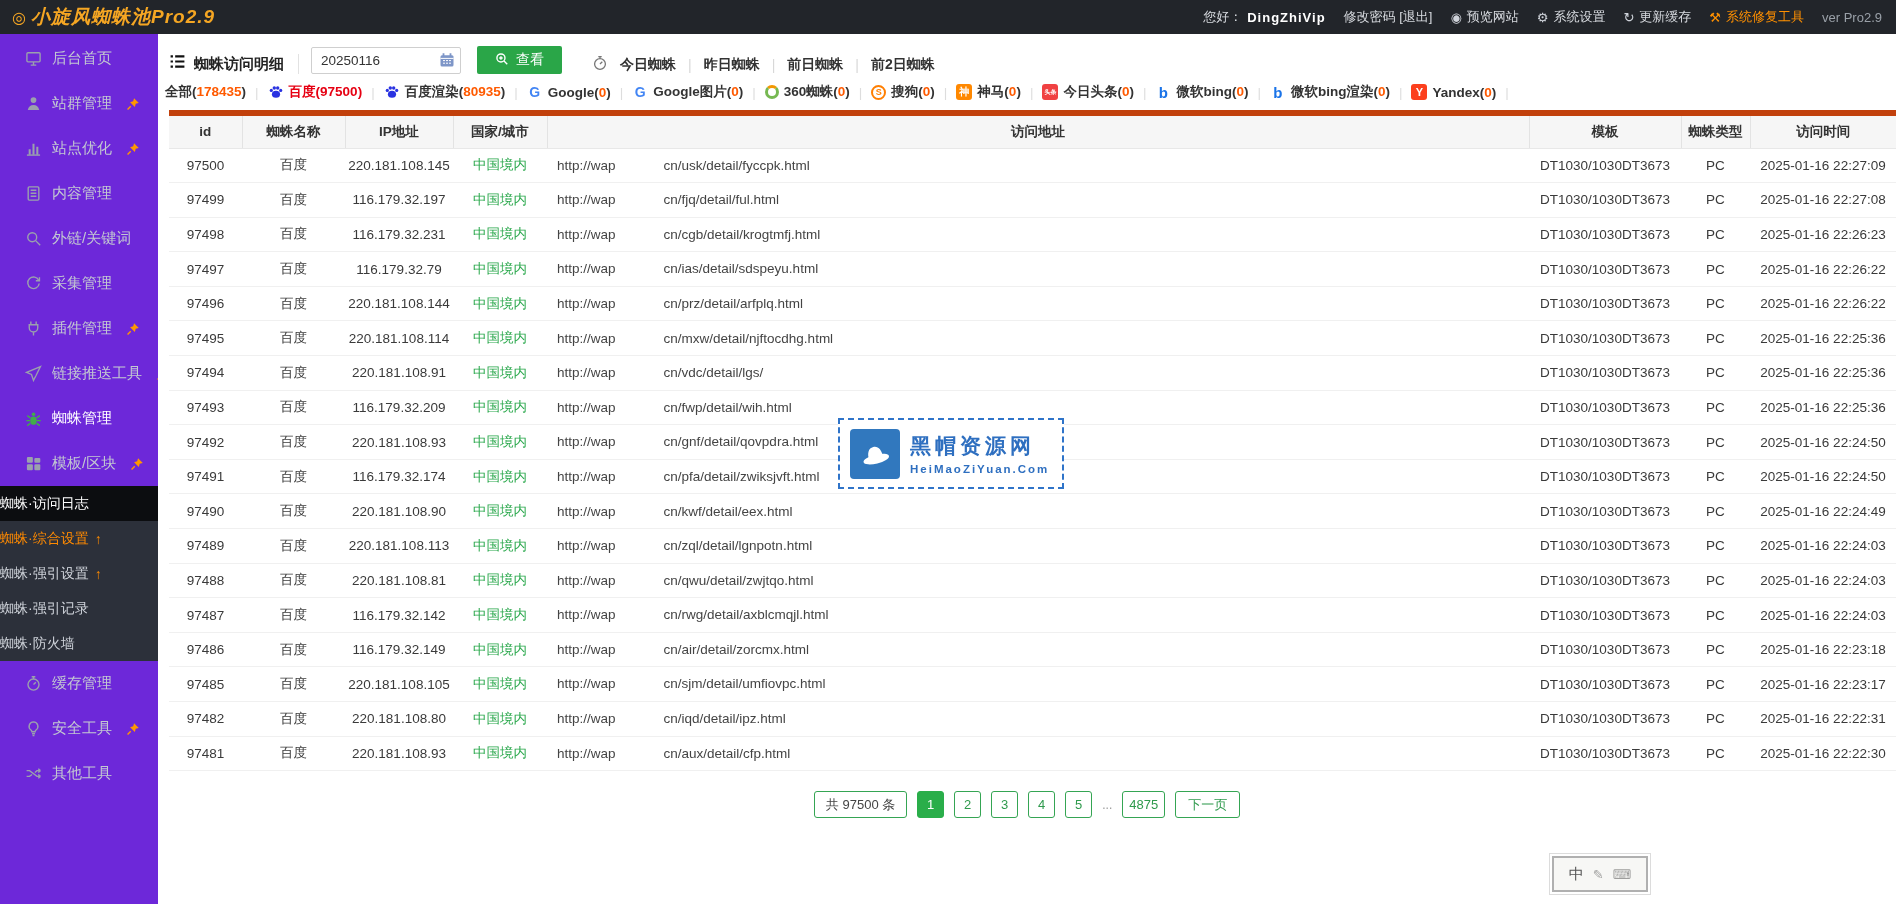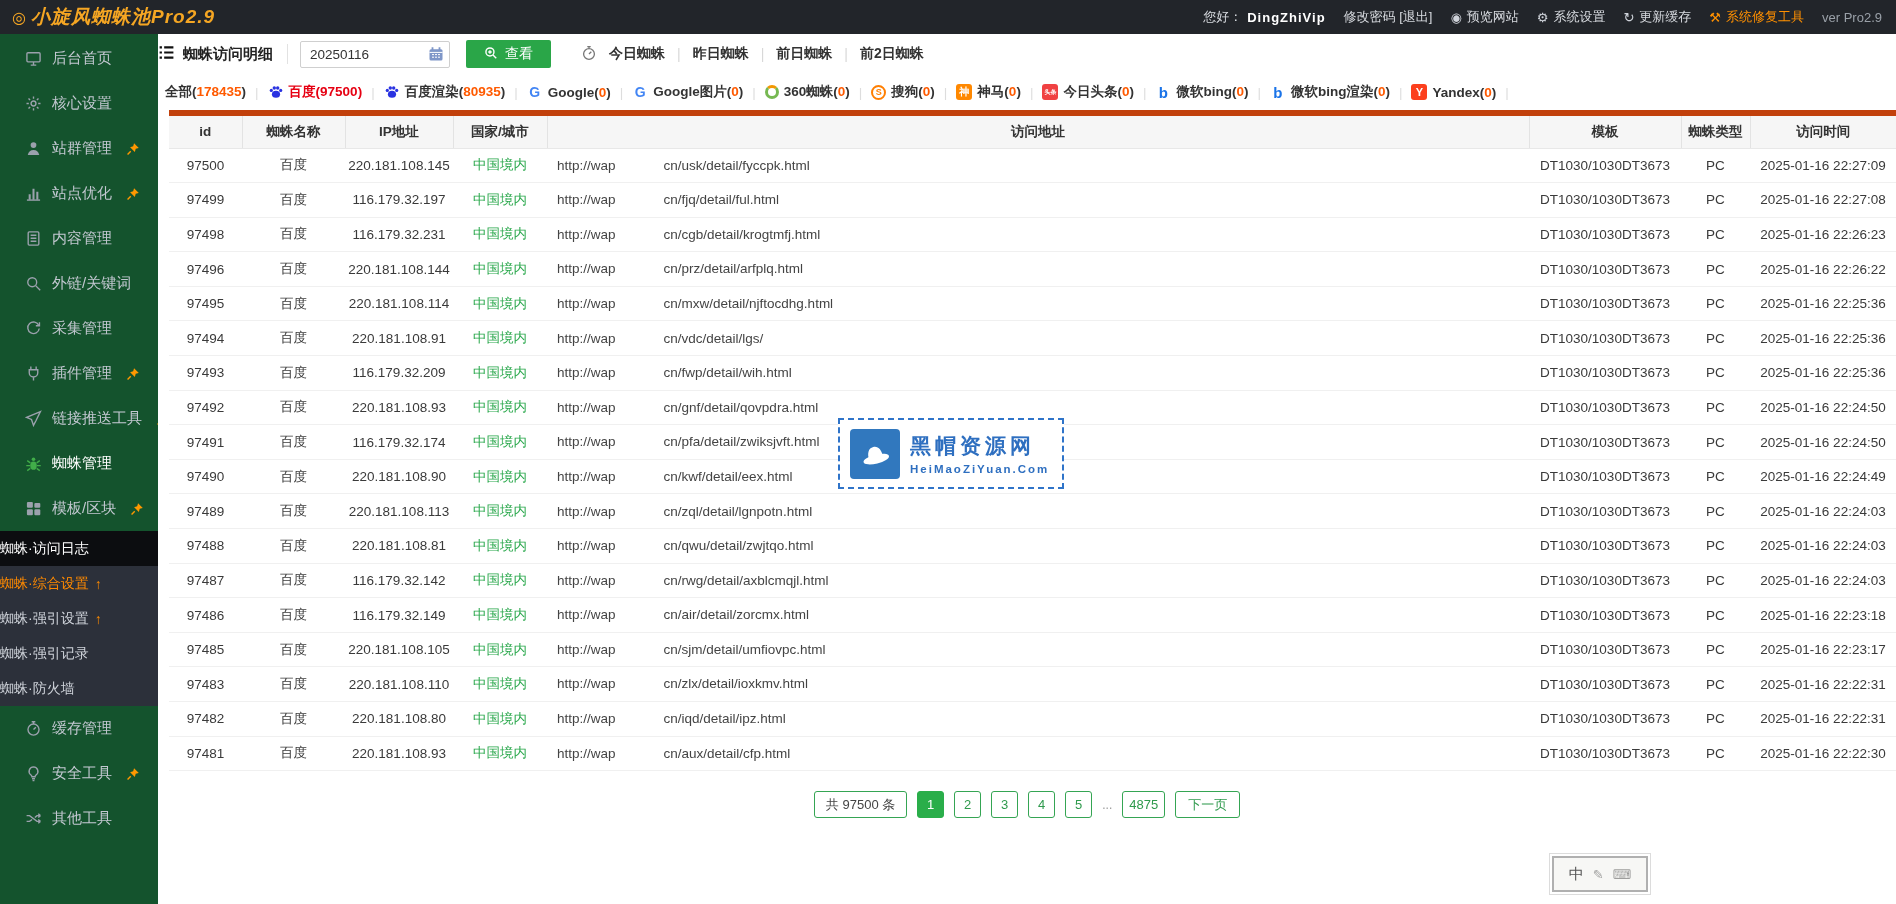--- a/index.html
+++ b/index.html
@@ -15,38 +15,38 @@
   .topbar-right { margin-left:auto; display:flex; align-items:center; gap:18px;
     font-size:13px; }
   .topbar-right .item { display:flex; align-items:center; gap:5px; cursor:pointer; }
   .topbar-right .uname { font-weight:bold; color:#fff; letter-spacing:1px; }
   .t-ico { font-size:13px; color:#cfd3da; }
   .repair { color:#ff9000; }
   .version { color:#9aa0a8; }
 
   
   .sidebar { position:absolute; left:0; top:34px; width:158px; height:870px;
-    background:#14532d; padding-top:2px; }
+    background:#6d28d9; padding-top:2px; }
   .side-item { height:45px; display:flex; align-items:center; gap:10px;
     padding-left:25px; color:#c3c8d1; font-size:15px; cursor:pointer; white-space:nowrap; }
   .side-item svg { flex:0 0 auto; }
   .side-item .pin { margin-left:4px; display:flex; }
   .side-item.parent-active { color:#fff; }
   .submenu { background:#2c303a; }
   .sub-item { height:35px; display:flex; align-items:center; 
     color:#cfd3da; font-size:14px; cursor:pointer; white-space:nowrap; }
   .sub-item.active { background:#0c0d10; color:#fff; }
   .sub-item.hl { color:#ff8a00; }
   .sub-item .uparrow { color:#ff8a00; font-weight:bold; margin-left:6px; }
 
   
   .main { position:absolute; left:158px; top:34px; width:1738px; height:870px;
     background:#fff; }
 
-  .toolbar { height:40px; display:flex; align-items:center; }
+  .toolbar { height:40px; display:flex; align-items:flex-end; padding-left:11px; }
   .tb-title { font-size:15px; font-weight:bold; color:#222; margin:0 14px 0 8px; }
   .tb-div { width:1px; height:20px; background:#e2e2e2; margin-right:12px; }
   .date-wrap { position:relative; }
   .date-input { width:150px; height:27px; border:1px solid #cfcfcf; border-radius:2px;
     padding:0 28px 0 9px; font-size:13.5px; color:#333;
     font-family:"Liberation Sans","DejaVu Sans",sans-serif; }
   .date-cal { position:absolute; right:6px; top:5px; cursor:pointer; }
   .view-btn { margin-left:16px; height:28px; padding:0 18px; background:#2aa648;
     color:#fff; border:none; border-radius:2px; font-size:14px; display:flex;
     align-items:center; gap:7px; cursor:pointer;
@@ -158,29 +158,20 @@
         <span style="display:inline-flex">
           <svg width="17" height="17" viewBox="0 0 16 16" fill="none" stroke="#9ba1ad" stroke-width="1.3">
             <rect x="1.8" y="2.6" width="12.4" height="8.6" rx="1"></rect>
             <path d="M5.4 14.2h5.2M8 11.2v3"></path>
           </svg>
         </span>
         <span>后台首页</span>
       </div>
       <div class="side-item">
         <span style="display:inline-flex">
-          <svg width="17" height="17" viewBox="0 0 16 16" fill="none" stroke="#9ba1ad" stroke-width="1.3">
-            <circle cx="8" cy="8" r="2.3"></circle>
-            <path d="M8 1.4v2.2M8 12.4v2.2M1.4 8h2.2M12.4 8h2.2M3.3 3.3l1.5 1.5M11.2 11.2l1.5 1.5M12.7 3.3l-1.5 1.5M4.8 11.2l-1.5 1.5"></path>
-          </svg>
-        </span>
-        <span>核心设置</span>
-      </div>
-      <div class="side-item">
-        <span style="display:inline-flex">
           <svg width="17" height="17" viewBox="0 0 16 16" fill="#9ba1ad">
             <circle cx="8" cy="4.8" r="2.7"></circle>
             <path d="M2.6 14.2c.7-3.1 2.6-4.7 5.4-4.7s4.7 1.6 5.4 4.7z"></path>
           </svg>
         </span>
         <span>站群管理</span>
         <span class="pin">
           <svg width="14" height="14" viewBox="0 0 16 16">
             <path d="M9.2 1.4l5.4 5.4-3.5 1-1 3.5-5.4-5.4 3.5-1z" fill="#ff9800"></path>
             <path d="M5.4 10.6L1.8 14.2" stroke="#ff9800" stroke-width="1.6"></path>
@@ -515,20 +506,30 @@
           <td>97498</td>
           <td>百度</td>
           <td>116.179.32.231</td>
           <td class="region">中国境内</td>
           <td class="url"><span>http://wap</span><span class="url-blur"></span><span>cn/cgb/detail/krogtmfj.html</span></td>
           <td>DT1030/1030DT3673</td>
           <td>PC</td>
           <td>2025-01-16 22:26:23</td>
         </tr>
         <tr>
+          <td>97497</td>
+          <td>百度</td>
+          <td>116.179.32.79</td>
+          <td class="region">中国境内</td>
+          <td class="url"><span>http://wap</span><span class="url-blur"></span><span>cn/ias/detail/sdspeyu.html</span></td>
+          <td>DT1030/1030DT3673</td>
+          <td>PC</td>
+          <td>2025-01-16 22:26:22</td>
+        </tr>
+        <tr>
           <td>97496</td>
           <td>百度</td>
           <td>220.181.108.144</td>
           <td class="region">中国境内</td>
           <td class="url"><span>http://wap</span><span class="url-blur"></span><span>cn/prz/detail/arfplq.html</span></td>
           <td>DT1030/1030DT3673</td>
           <td>PC</td>
           <td>2025-01-16 22:26:22</td>
         </tr>
         <tr>
@@ -633,30 +634,20 @@
         </tr>
         <tr>
           <td>97485</td>
           <td>百度</td>
           <td>220.181.108.105</td>
           <td class="region">中国境内</td>
           <td class="url"><span>http://wap</span><span class="url-blur"></span><span>cn/sjm/detail/umfiovpc.html</span></td>
           <td>DT1030/1030DT3673</td>
           <td>PC</td>
           <td>2025-01-16 22:23:17</td>
-        </tr>
-        <tr>
-          <td>97483</td>
-          <td>百度</td>
-          <td>220.181.108.110</td>
-          <td class="region">中国境内</td>
-          <td class="url"><span>http://wap</span><span class="url-blur"></span><span>cn/zlx/detail/ioxkmv.html</span></td>
-          <td>DT1030/1030DT3673</td>
-          <td>PC</td>
-          <td>2025-01-16 22:22:31</td>
         </tr>
         <tr>
           <td>97482</td>
           <td>百度</td>
           <td>220.181.108.80</td>
           <td class="region">中国境内</td>
           <td class="url"><span>http://wap</span><span class="url-blur"></span><span>cn/iqd/detail/ipz.html</span></td>
           <td>DT1030/1030DT3673</td>
           <td>PC</td>
           <td>2025-01-16 22:22:31</td>

